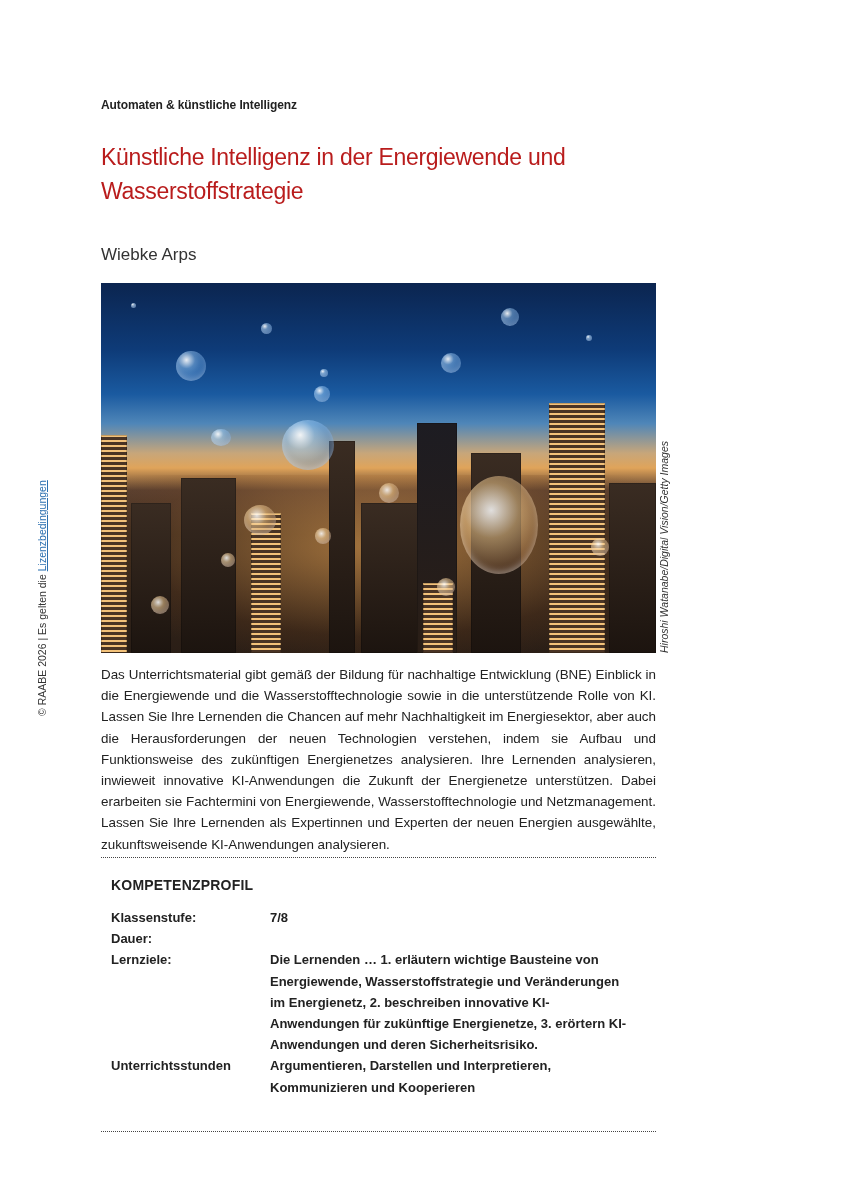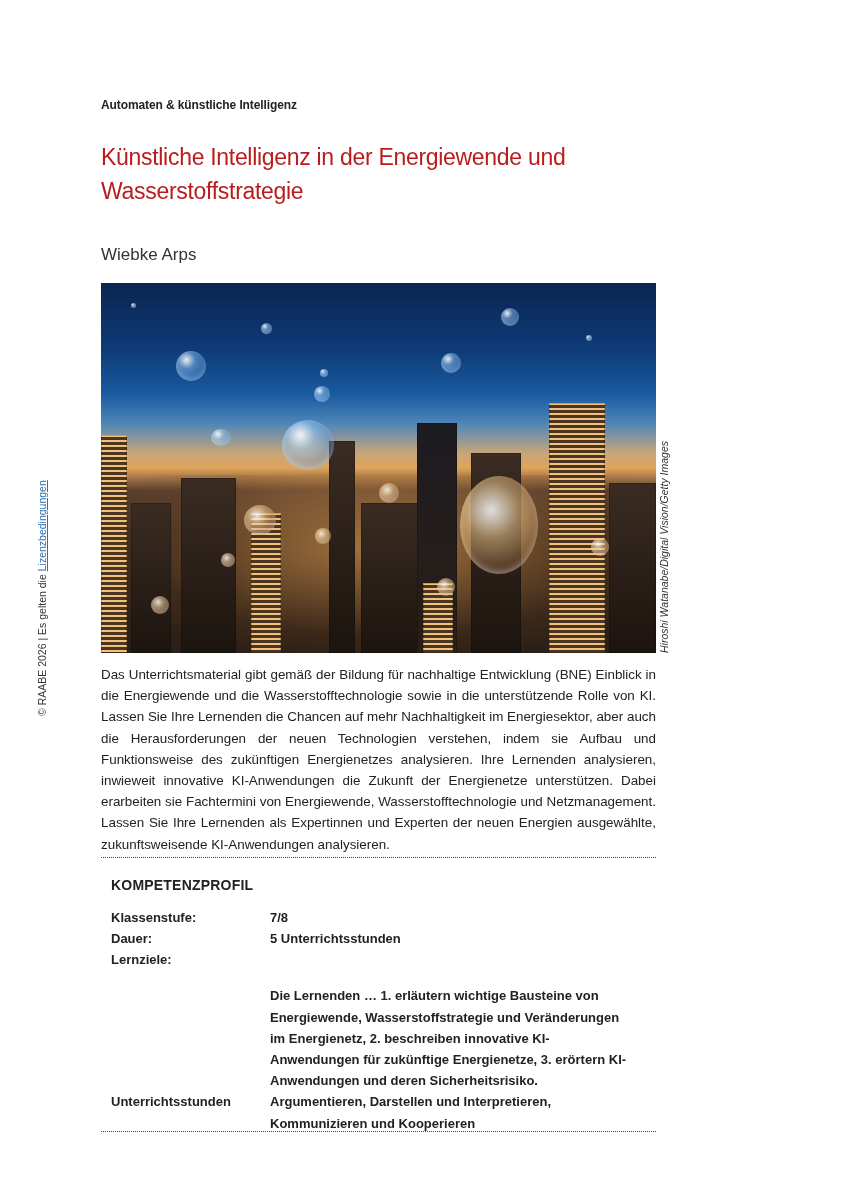--- a/index.html
+++ b/index.html
@@ -83,25 +83,24 @@
 
 <div class="profile-head">KOMPETENZPROFIL</div>
 
 <div class="profile">
   <div class="row">
     <div class="k">Klassenstufe:</div>
     <div class="v">7/8</div>
   </div>
   <div class="row">
     <div class="k">Dauer:</div>
-    <div class="v">5 Unterrichtsstunden</div>
   </div>
   <div class="row">
     <div class="k">Lernziele:</div>
-    <div class="v" style="padding-right:14px;margin-top:36px;">Die Lernenden … 1. erläutern wichtige Bausteine von Energie­wende, Wasserstoffstrategie und Veränderungen im Energienetz, 2. beschreiben innovative KI-Anwendungen für zukünftige Energie­netze, 3. erörtern KI-Anwendungen und deren Sicherheitsrisiko.</div>
+    <div class="v" style="padding-right:14px;">Die Lernenden … 1. erläutern wichtige Bausteine von Energie­wende, Wasserstoffstrategie und Veränderungen im Energienetz, 2. beschreiben innovative KI-Anwendungen für zukünftige Energie­netze, 3. erörtern KI-Anwendungen und deren Sicherheitsrisiko.</div>
   </div>
   <div class="row">
     <div class="k">Unterrichtsstunden</div>
     <div class="v" style="padding-right:20px;">Argumentieren, Darstellen und Interpretieren, Kommunizieren und Kooperieren</div>
   </div>
 </div>
 
 <div class="rule" style="top:1131px;"></div>
 
 </body></html>

